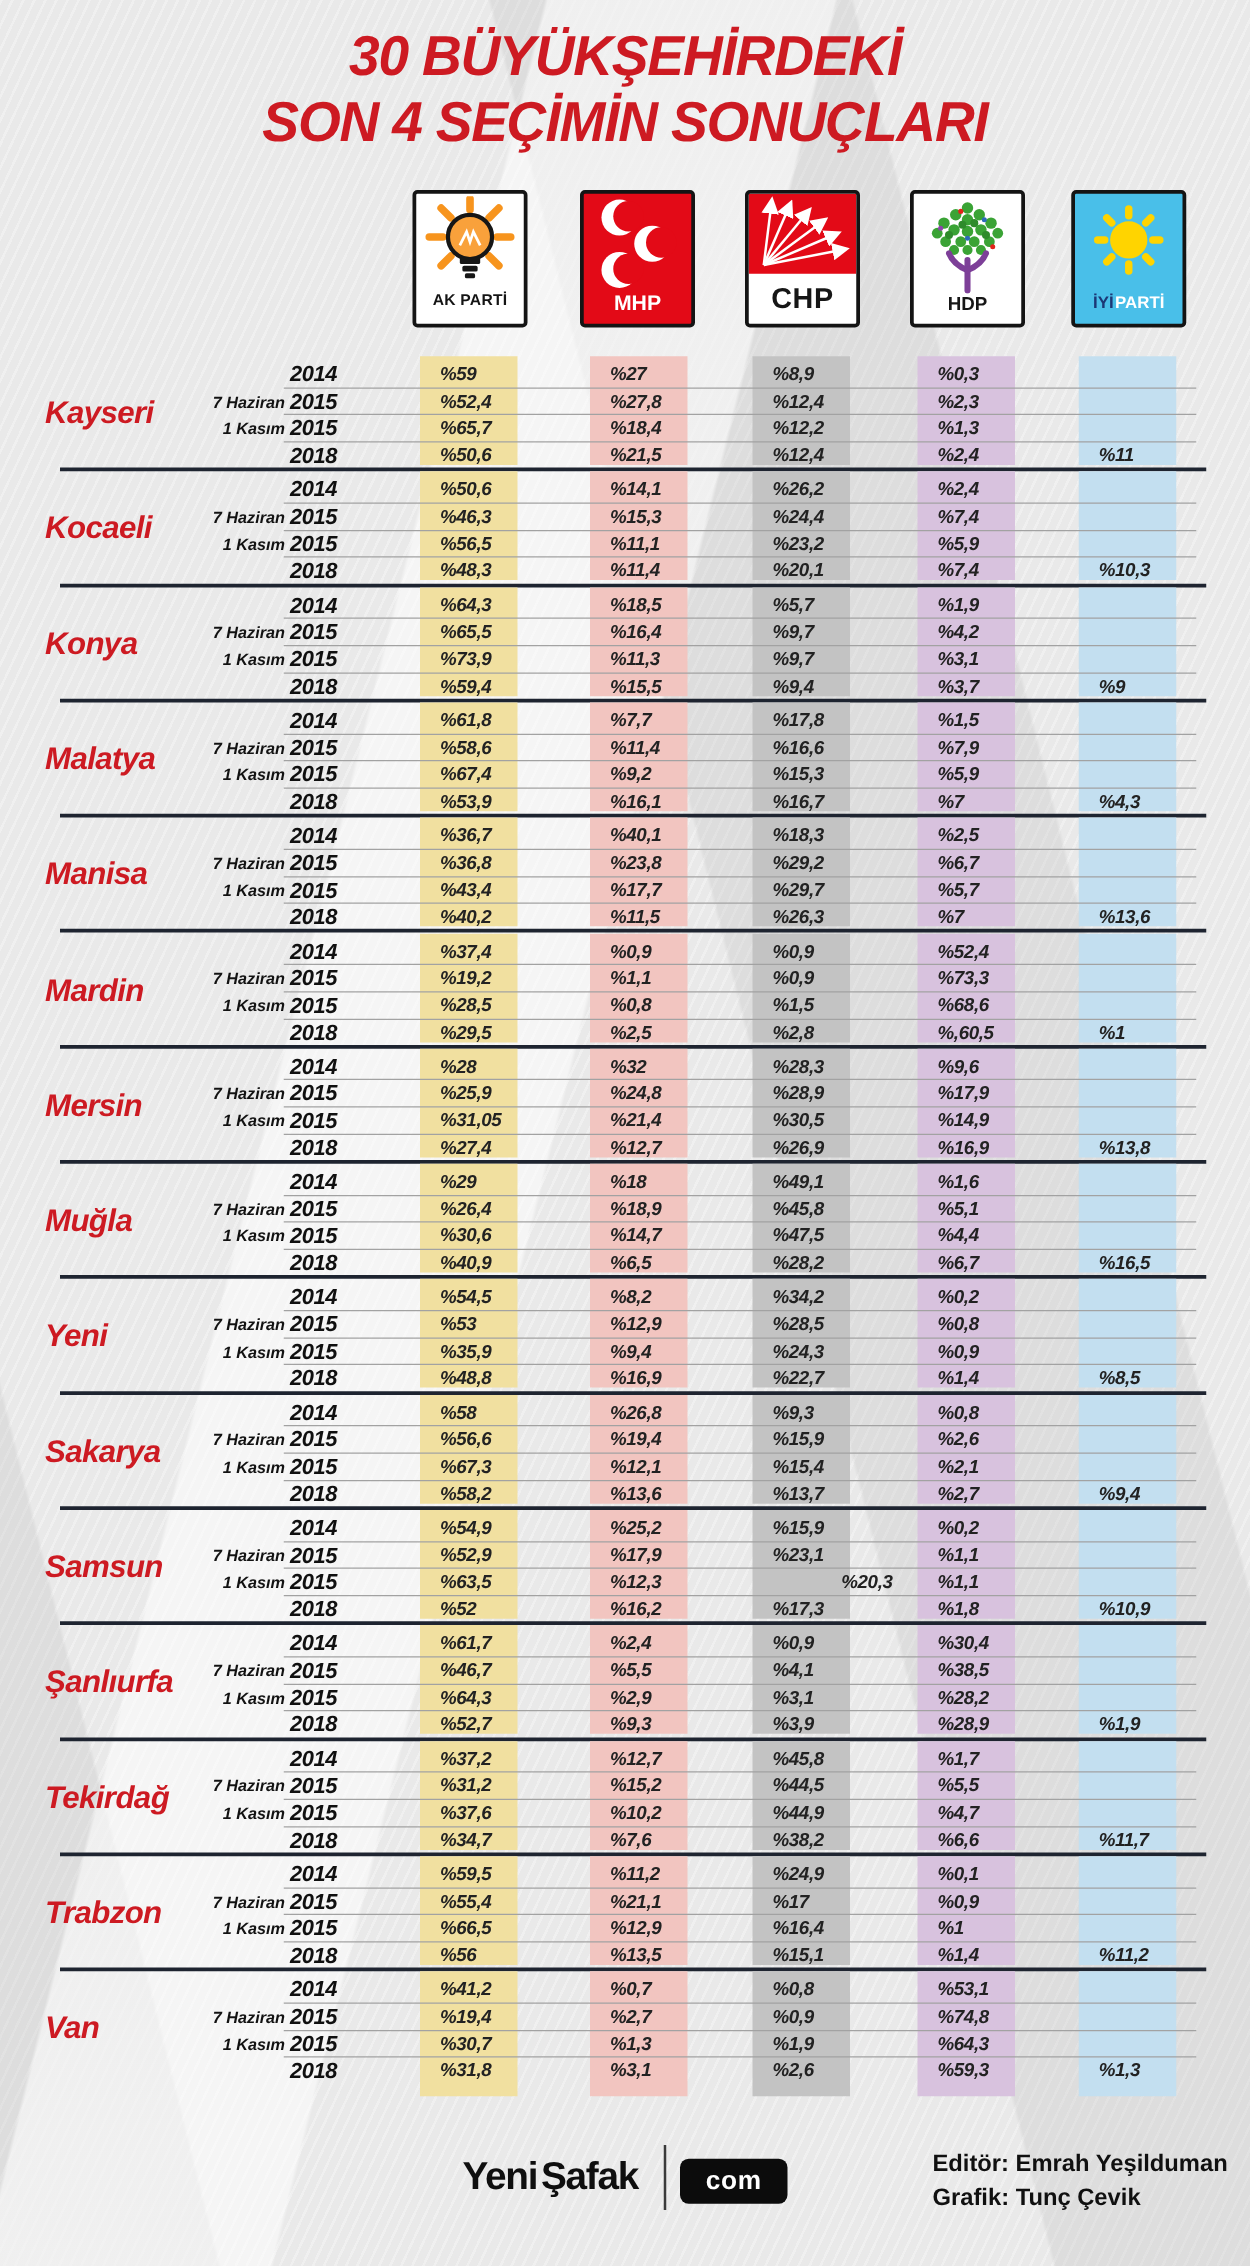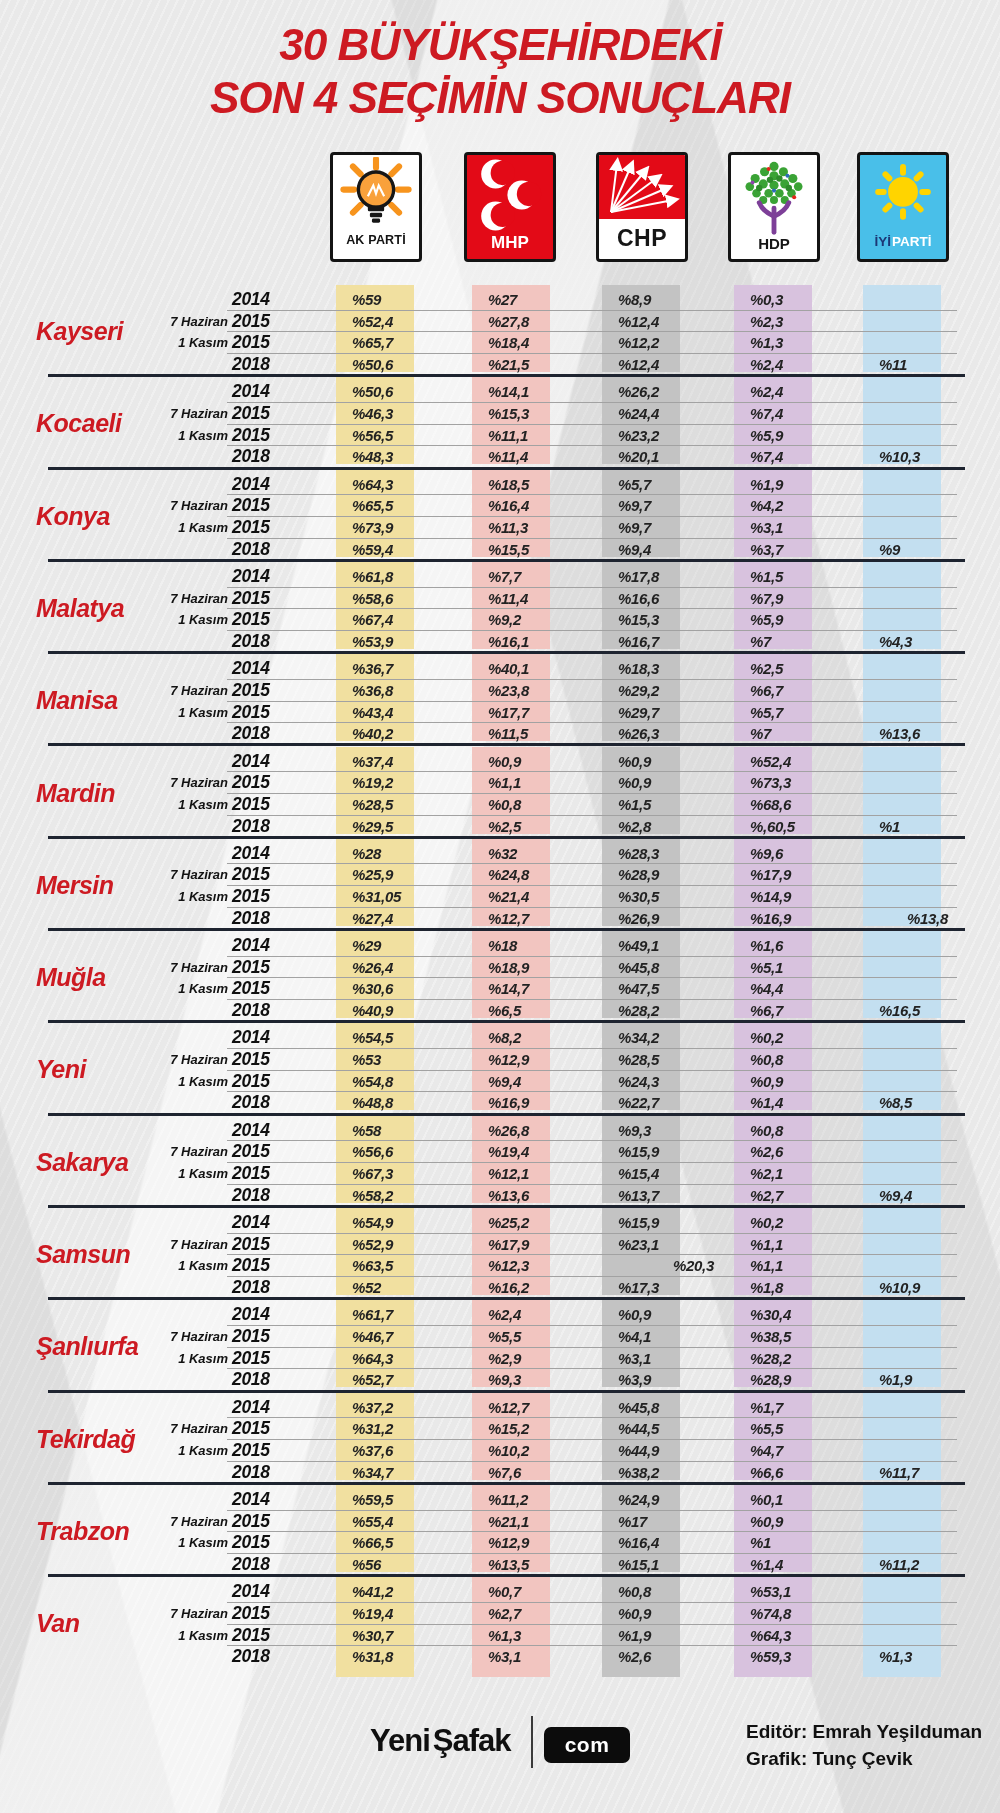--- a/index.html
+++ b/index.html
@@ -525,21 +525,21 @@
           <span class="val" style="left: 750px;">%14,9</span>
           <span class="val" style="left: 879px;"></span>
         </div>
         <div class="row" style="top: 69.1px; height: 21.7px;">
           <span class="row-prefix"></span>
           <span class="row-year">2018</span>
           <span class="val" style="left: 352px;">%27,4</span>
           <span class="val" style="left: 488px;">%12,7</span>
           <span class="val" style="left: 618px;">%26,9</span>
           <span class="val" style="left: 750px;">%16,9</span>
-          <span class="val" style="left: 879px; margin-left: 28px;">%13,8</span>
+          <span class="val" style="left: 879px;">%13,8</span>
         </div>
         <div class="separator"></div>
       </div>
       <div class="city-block" style="top: 931.1px; height: 92.3px;">
         <div class="band" style="left: 336px; width: 78px; height: 87px; background: rgb(241, 224, 160);"></div>
         <div class="band" style="left: 472px; width: 78px; height: 87px; background: rgb(242, 197, 192);"></div>
         <div class="band" style="left: 602px; width: 78px; height: 87px; background: rgb(195, 195, 195);"></div>
         <div class="band" style="left: 734px; width: 78px; height: 87px; background: rgb(216, 194, 222);"></div>
         <div class="band" style="left: 863px; width: 78px; height: 87px; background: rgb(195, 223, 240);"></div>
         <div class="city-name">Muğla</div>
@@ -608,21 +608,21 @@
           <span class="val" style="left: 352px;">%53</span>
           <span class="val" style="left: 488px;">%12,9</span>
           <span class="val" style="left: 618px;">%28,5</span>
           <span class="val" style="left: 750px;">%0,8</span>
           <span class="val" style="left: 879px;"></span>
         </div>
         <div class="row" style="top: 47.4px; height: 21.7px;">
           <span class="row-prefix">1 Kasım</span>
           <span class="row-year">2015</span>
           <div class="row-line"></div>
-          <span class="val" style="left: 352px;">%54,8</span>
+          <span class="val" style="left: 352px;">%35,9</span>
           <span class="val" style="left: 488px;">%9,4</span>
           <span class="val" style="left: 618px;">%24,3</span>
           <span class="val" style="left: 750px;">%0,9</span>
           <span class="val" style="left: 879px;"></span>
         </div>
         <div class="row" style="top: 69.1px; height: 21.7px;">
           <span class="row-prefix"></span>
           <span class="row-year">2018</span>
           <span class="val" style="left: 352px;">%48,8</span>
           <span class="val" style="left: 488px;">%16,9</span>

